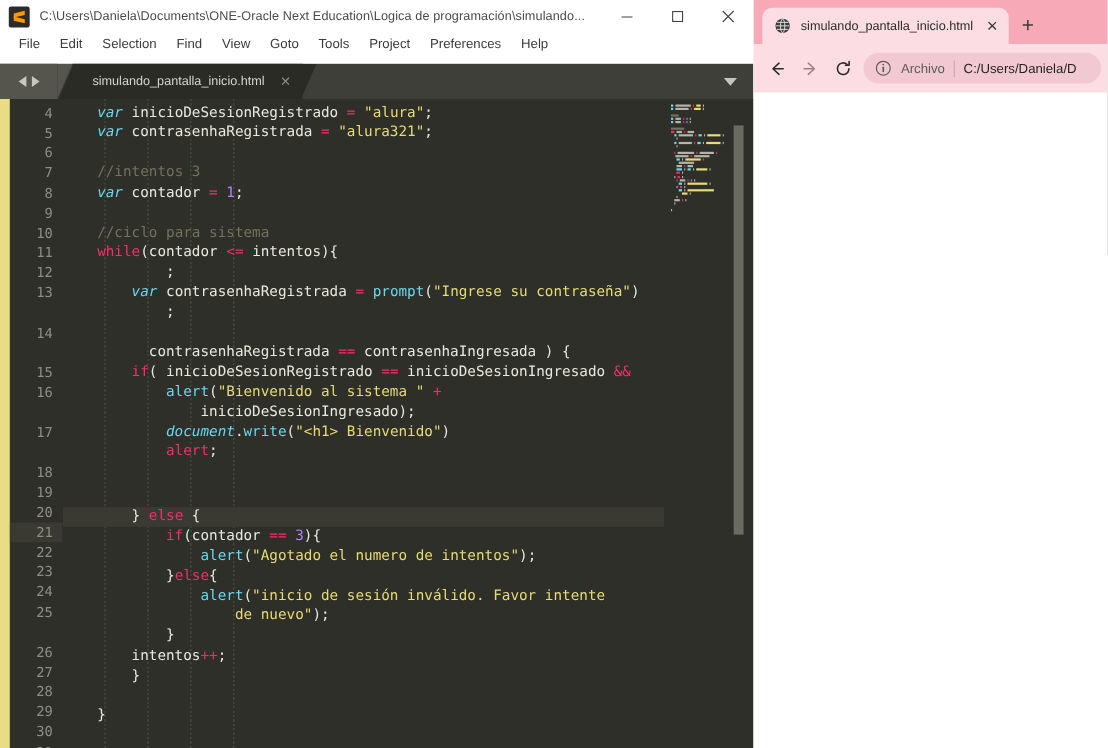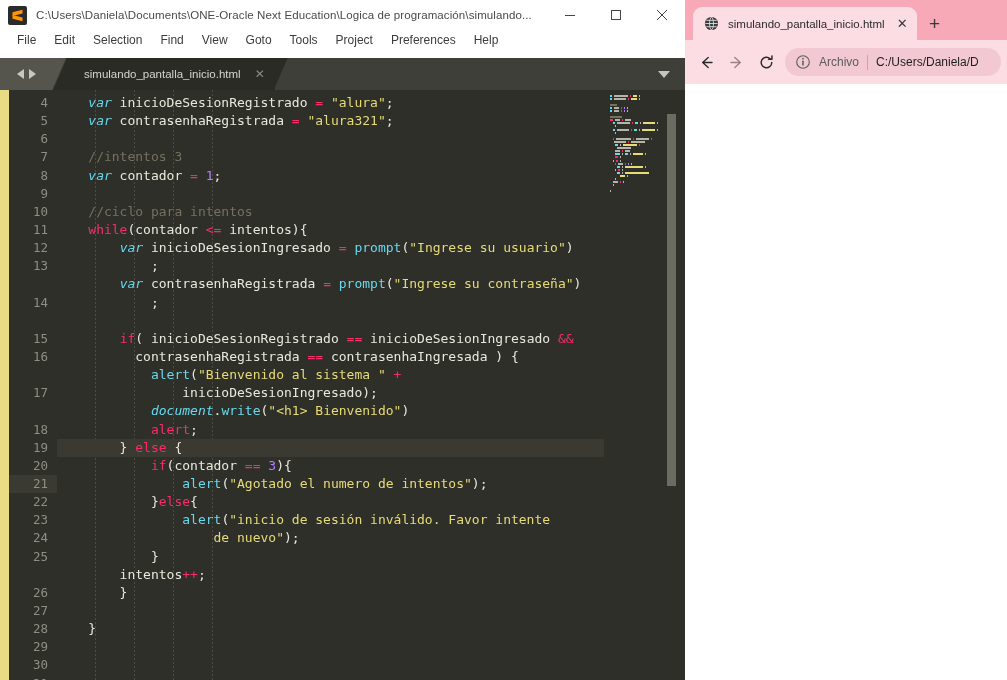--- a/index.html
+++ b/index.html
@@ -53,21 +53,21 @@
   .st-leftstrip{width:9px;height:100%;background:#e8dd85;flex:0 0 auto;}
   .st-gutter{width:48px;flex:0 0 auto;position:relative;background:#2f2f2a;padding-top:4px;}
   .st-gutter .ln{height:18.15px;line-height:18.15px;text-align:right;padding-right:9px;
                  font-family:"DejaVu Sans Mono","Liberation Mono",monospace;font-size:12.5px;color:#8e8e82;}
   .st-code{position:relative;flex:1 1 auto;background:#2f2f2a;padding-top:4px;overflow:hidden;}
   .st-code .guide{position:absolute;top:0;bottom:0;width:1px;
                   background:repeating-linear-gradient(to bottom,#4c4c44 0 2px,transparent 2px 4px);}
   .cl{height:18.15px;line-height:18.15px;white-space:pre;
       font-family:"DejaVu Sans Mono","Liberation Mono",monospace;font-size:13px;color:#e8e8dc;
       position:relative;}
-  .cl.hl{background:#3a3a32;}
+  .cl.hl{background:#3a3a32;margin-top:40px;}
   .k{color:#f92c6b;}            
   .kv{color:#66d9ef;font-style:italic;}  
   .fn{color:#66d9ef;}           
   .st{color:#e6db74;}           
   .num{color:#ae81ff;}          
   .op{color:#f92c6b;}           
   .cm{color:#75715e;}           
   .pl{color:#e8e8dc;}           
 
   
@@ -208,29 +208,28 @@
         <div class="guide" style="left:38px"></div>
         <div class="guide" style="left:77px"></div>
         <div class="guide" style="left:116px"></div>
         <div class="guide" style="left:155px"></div>
       <div class="cl"><span class="pl">    </span><span class="kv">var</span><span class="pl"> inicioDeSesionRegistrado </span><span class="op">=</span><span class="pl"> </span><span class="st">"alura"</span><span class="pl">;</span></div>
           <div class="cl"><span class="pl">    </span><span class="kv">var</span><span class="pl"> contrasenhaRegistrada </span><span class="op">=</span><span class="pl"> </span><span class="st">"alura321"</span><span class="pl">;</span></div>
           <div class="cl">&nbsp;</div>
           <div class="cl"><span class="pl">    </span><span class="cm">//intentos 3</span></div>
           <div class="cl"><span class="pl">    </span><span class="kv">var</span><span class="pl"> contador </span><span class="op">=</span><span class="pl"> </span><span class="num">1</span><span class="pl">;</span></div>
           <div class="cl">&nbsp;</div>
-          <div class="cl"><span class="pl">    </span><span class="cm">//ciclo para intentos</span></div>
+          <div class="cl"><span class="pl">    </span><span class="cm">//ciclo para sistema</span></div>
           <div class="cl"><span class="pl">    </span><span class="k">while</span><span class="pl">(contador </span><span class="op">&lt;=</span><span class="pl"> intentos){</span></div>
-          <div class="cl"><span class="pl">        </span><span class="kv">var</span><span class="pl"> inicioDeSesionIngresado </span><span class="op">=</span><span class="pl"> </span><span class="fn">prompt</span><span class="pl">(</span><span class="st">"Ingrese su usuario"</span><span class="pl">)</span></div>
           <div class="cl"><span class="pl">            ;</span></div>
           <div class="cl"><span class="pl">        </span><span class="kv">var</span><span class="pl"> contrasenhaRegistrada </span><span class="op">=</span><span class="pl"> </span><span class="fn">prompt</span><span class="pl">(</span><span class="st">"Ingrese su contraseña"</span><span class="pl">)</span></div>
           <div class="cl"><span class="pl">            ;</span></div>
           <div class="cl">&nbsp;</div>
+          <div class="cl"><span class="pl">          contrasenhaRegistrada </span><span class="op">==</span><span class="pl"> contrasenhaIngresada ) {</span></div>
           <div class="cl"><span class="pl">        </span><span class="k">if</span><span class="pl">( inicioDeSesionRegistrado </span><span class="op">==</span><span class="pl"> inicioDeSesionIngresado </span><span class="op">&amp;&amp;</span></div>
-          <div class="cl"><span class="pl">          contrasenhaRegistrada </span><span class="op">==</span><span class="pl"> contrasenhaIngresada ) {</span></div>
           <div class="cl"><span class="pl">            </span><span class="fn">alert</span><span class="pl">(</span><span class="st">"Bienvenido al sistema "</span><span class="pl"> </span><span class="op">+</span></div>
           <div class="cl"><span class="pl">                inicioDeSesionIngresado);</span></div>
           <div class="cl"><span class="pl">            </span><span class="kv">document</span><span class="pl">.</span><span class="fn">write</span><span class="pl">(</span><span class="st">"&lt;h1&gt; Bienvenido"</span><span class="pl">)</span></div>
           <div class="cl"><span class="pl">            </span><span class="k">alert</span><span class="pl">;</span></div>
           <div class="cl hl"><span class="pl">        } </span><span class="k">else</span><span class="pl"> {</span></div>
           <div class="cl"><span class="pl">            </span><span class="k">if</span><span class="pl">(contador </span><span class="op">==</span><span class="pl"> </span><span class="num">3</span><span class="pl">){</span></div>
           <div class="cl"><span class="pl">                </span><span class="fn">alert</span><span class="pl">(</span><span class="st">"Agotado el numero de intentos"</span><span class="pl">);</span></div>
           <div class="cl"><span class="pl">            }</span><span class="k">else</span><span class="pl">{</span></div>
           <div class="cl"><span class="pl">                </span><span class="fn">alert</span><span class="pl">(</span><span class="st">"inicio de sesión inválido. Favor intente</span></div>
           <div class="cl"><span class="pl">                    </span><span class="st">de nuevo"</span><span class="pl">);</span></div>

